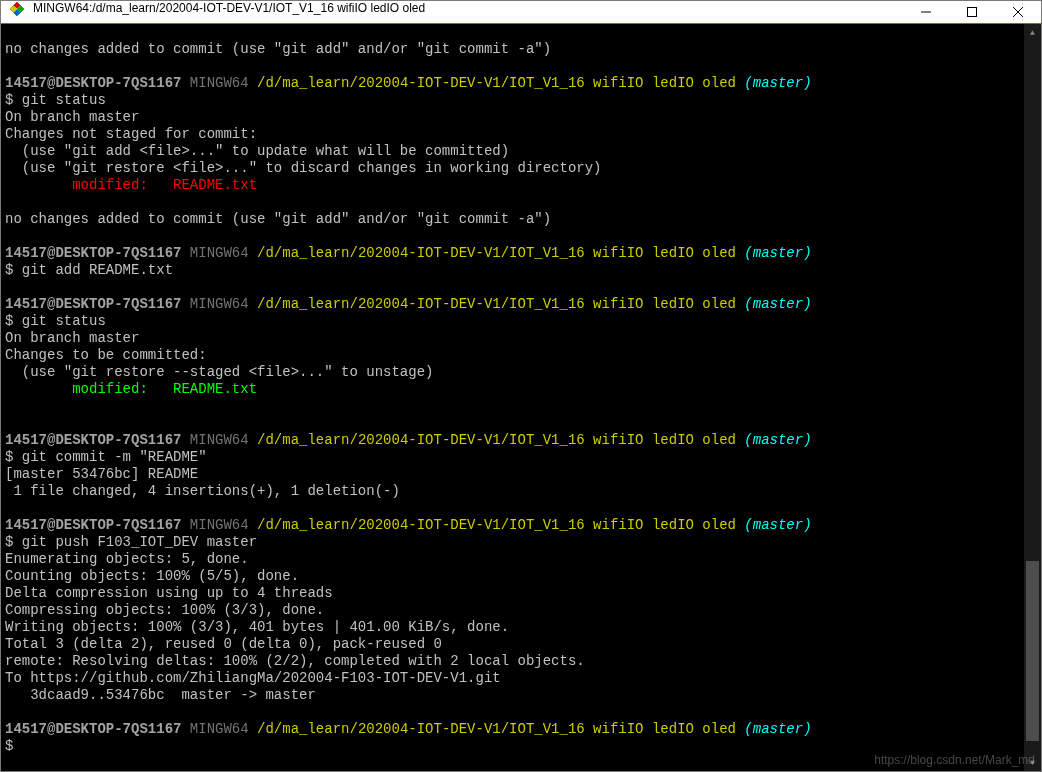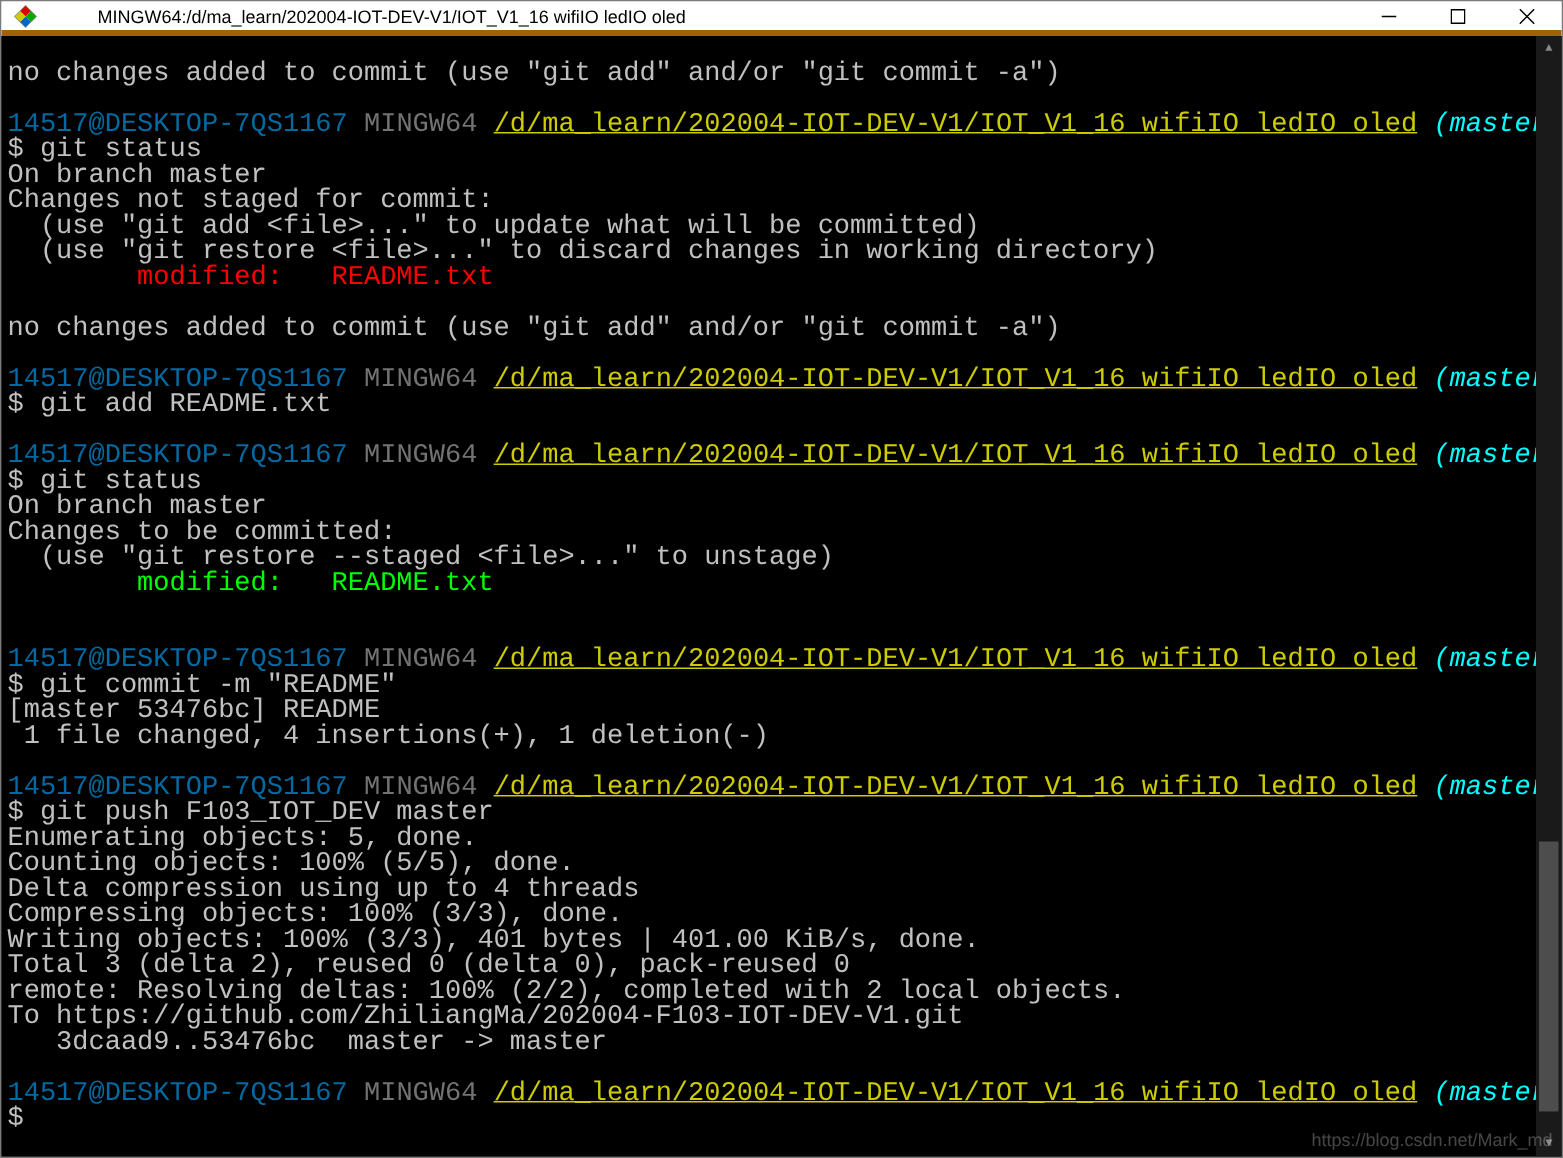--- a/index.html
+++ b/index.html
@@ -1,32 +1,32 @@
 <!DOCTYPE html>
 <html><head>
 <meta charset="utf-8">
 <style>
   * { margin: 0; padding: 0; box-sizing: border-box; }
   html, body { width: 1042px; height: 772px; overflow: hidden; font-family: Consolas, "Courier New", monospace; }
   .window { width: 1042px; height: 772px; background: #ffffff; border: 1px solid #7a7a7a; display: flex; flex-direction: column; }
-  .titlebar { height: 32px; background: #ffffff; display: flex; align-items: center; padding-left: 8px; border-bottom: 4px solid #a16207; gap: 32px; }
+  .titlebar { height: 32px; background: #ffffff; display: flex; align-items: flex-start; padding-left: 8px; border-bottom: 1px solid #a16207; }
   .titlebar-icon { width: 16px; height: 16px; margin-right: 8px; position: relative; }
   .titlebar-icon svg { width: 16px; height: 16px; }
   .titlebar-title { font-size: 12px; font-family: "Segoe UI", Tahoma, sans-serif; color: #000; flex: 1; white-space: nowrap; overflow: hidden; }
   .window-controls { display: flex; height: 100%; }
   .win-btn { width: 46px; height: 100%; display: flex; align-items: center; justify-content: center; font-family: "Segoe UI", sans-serif; font-size: 10px; color: #000; cursor: default; }
   .client { flex: 1; display: flex; background: #000; position: relative; }
-  .terminal { flex: 1; background: #000; color: #c0c0c0; font-size: 18px; line-height: 17px; padding: 0 0 16px 4px; white-space: pre; overflow: hidden; }
+  .terminal { flex: 1; background: #000; color: #c0c0c0; font-size: 14px; line-height: 17px; padding: 0 0 16px 4px; white-space: pre; overflow: hidden; }
   .scrollbar { width: 17px; background: #1a1a1a; display: flex; flex-direction: column; }
   .sb-btn { height: 17px; background: #1a1a1a; display:flex; align-items:center; justify-content:center; color:#888; font-size:8px; }
   .sb-track { flex: 1; background: #1a1a1a; position: relative; }
   .sb-thumb { position: absolute; left: 2px; right: 2px; top: 0; height: 180px; background: #4d4d4d; }
-  .green { color: #0369a1; }
+  .green { color: #a3a3a3; font-weight: bold; }
   .magenta { color: #737373; }
-  .yellow { color: #cccc00; text-decoration: underline; }
+  .yellow { color: #cccc00; }
   .cyan { color: #00ffff; font-style: italic; }
   .red { color: #ff0000; }
   .brightgreen { color: #00ff00; }
   .watermark { position:absolute; right:6px; bottom:4px; font-size:12px; color: rgba(200,200,200,0.35); font-family:Arial,sans-serif;margin-left:21px; }
   .line { display:block; }
   .prompt-line { display:block; }
 </style>
 </head>
 <body>
 

